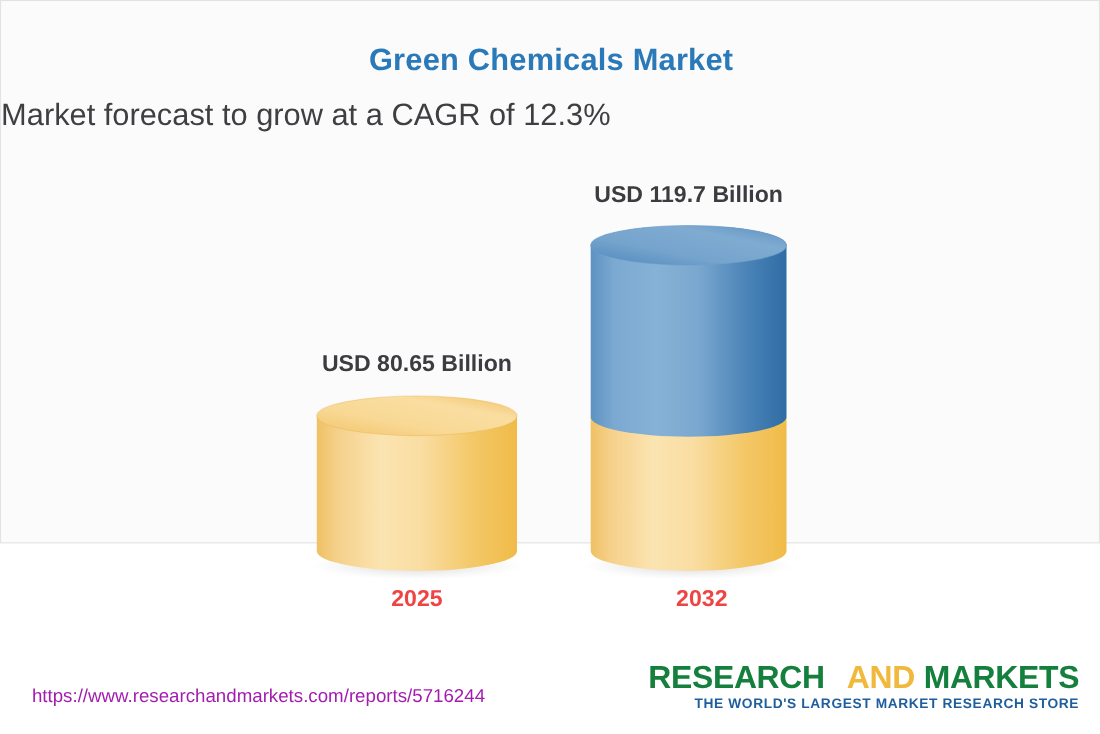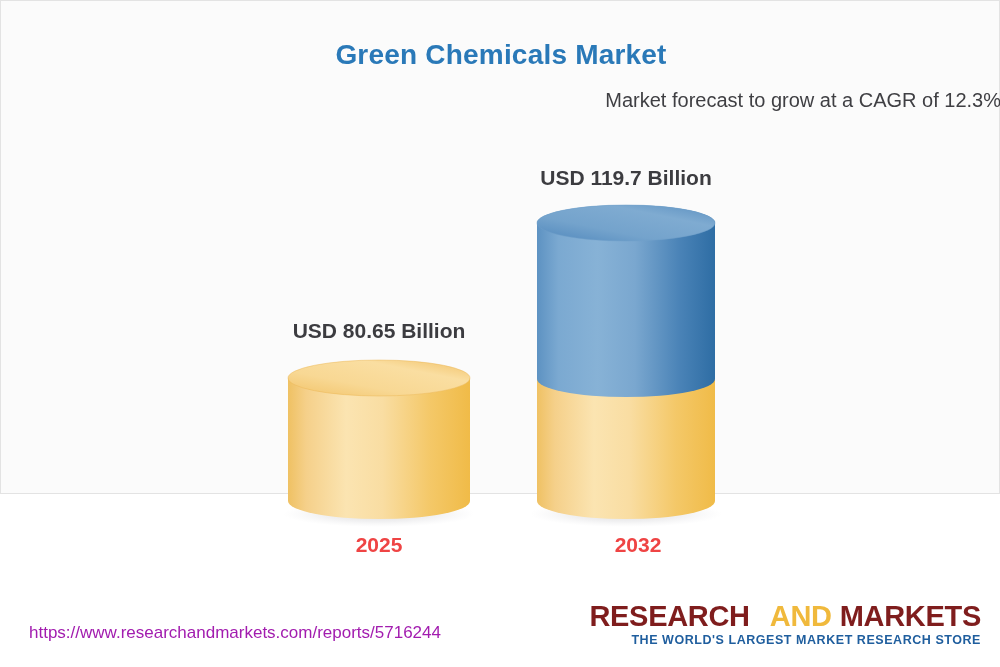--- a/index.html
+++ b/index.html
@@ -33,22 +33,22 @@
     font-size: 28px;
     font-weight: bold;
     color: #2a79b8;
     letter-spacing: 0.2px;
   }
   #subtitle {
     position: absolute;
     left: 0;
     top: 88px;
     width: 1000px;
-    text-align: right;
-    font-size: 20px;
+    text-align: left;
+    font-size: 28px;
     font-weight: normal;
     color: #3f3f43;
   }
 
   
   #plot {
     position: absolute;
     left: 0;
     top: 0;
     width: 1000px;
@@ -88,21 +88,21 @@
     top: 600px;
     text-align: right;
   }
   #logo-main {
     font-size: 29px;
     font-weight: bold;
     letter-spacing: -0.3px;
     line-height: 1.05;
     white-space: nowrap;
   }
-  #logo-main .blue { color: #7f1d1d; }
+  #logo-main .blue { color: #15803d; }
   #logo-main .gold { color: #f0b93c; margin-left: 12px; }
   #logo-tag {
     font-size: 12.5px;
     font-weight: bold;
     color: #1f5e9e;
     letter-spacing: 0.55px;
     line-height: 1.2;
     margin-top: 2px;
     white-space: nowrap;
   }

